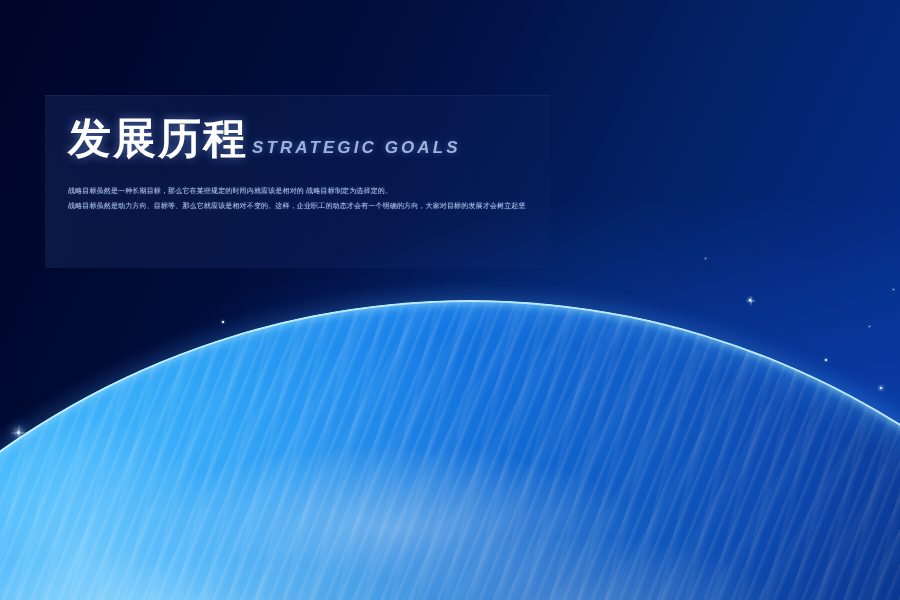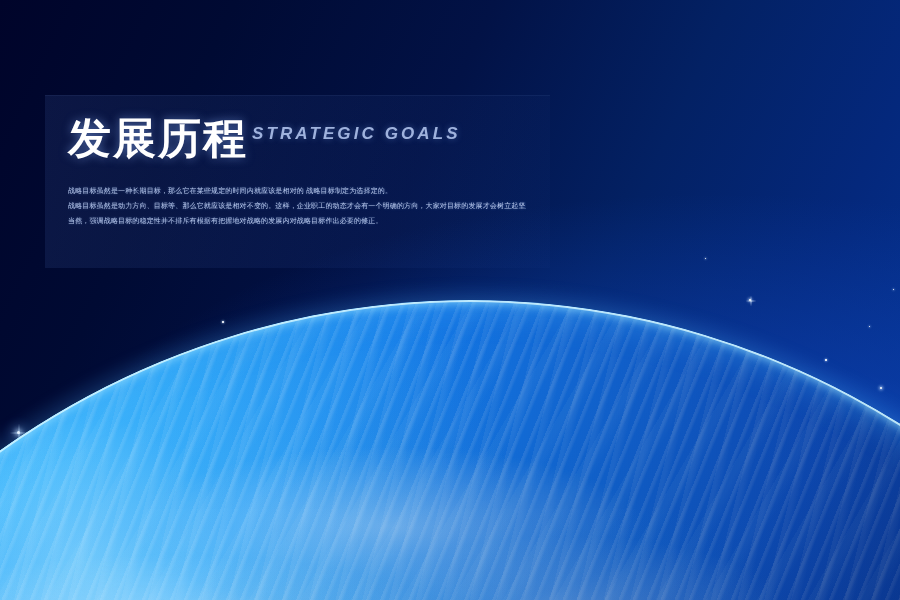--- a/index.html
+++ b/index.html
@@ -20,21 +20,21 @@
          box-shadow: inset 0 1px 0 rgba(150,180,240,.07);}
 
   
   .head{position:absolute;left:68px;top:117px;display:flex;align-items:flex-end;}
   .cn-title{font-family:"DejaVu Serif","Liberation Serif",serif;
             font-weight:700;font-size:43px;line-height:1;color:#ffffff;
             letter-spacing:2px;
             text-shadow:0 0 10px rgba(140,180,255,.55), 0 1px 2px rgba(0,10,50,.8);}
   .en-title{font-family:"Liberation Sans",sans-serif;font-style:italic;
             font-weight:700;font-size:17px;letter-spacing:3.1px;
-            color:#9fb2dd;margin-left:4px;margin-bottom:16px;
+            color:#9fb2dd;margin-left:4px;margin-bottom:2px;
             text-shadow:0 0 6px rgba(120,160,235,.45);}
 
   
   .body-copy{position:absolute;left:68px;top:186px;width:470px;}
   .body-copy p{margin:0 12px 4px 0;font-family:"DejaVu Sans","Liberation Sans",sans-serif;
                font-size:7px;line-height:11px;color:#b9c9ec;letter-spacing:.15px;
                white-space:nowrap;overflow:hidden;text-overflow:clip;
                text-shadow:0 0 3px rgba(120,165,240,.45);}
 
   
@@ -136,16 +136,15 @@
   <div class="panel"></div>
 
   <div class="head">
     <span class="cn-title">发展历程</span>
     <span class="en-title">STRATEGIC GOALS</span>
   </div>
 
   <div class="body-copy" id="body-copy">
       <p>战略目标虽然是一种长期目标，那么它在某些规定的时间内就应该是相对的 战略目标制定为选择定的。</p>
       <p>战略目标虽然是动力方向、目标等、那么它就应该是相对不变的。这样，企业职工的动态才会有一个明确的方向，大家对目标的发展才会树立起坚定的信念。</p>
-      <p>当然，强调战略目标的稳定性并不排斥有根据有把握地对战略的发展内对战略目标作出必要的修正。</p>
     </div>
 
 </div>
 
 </body></html>

